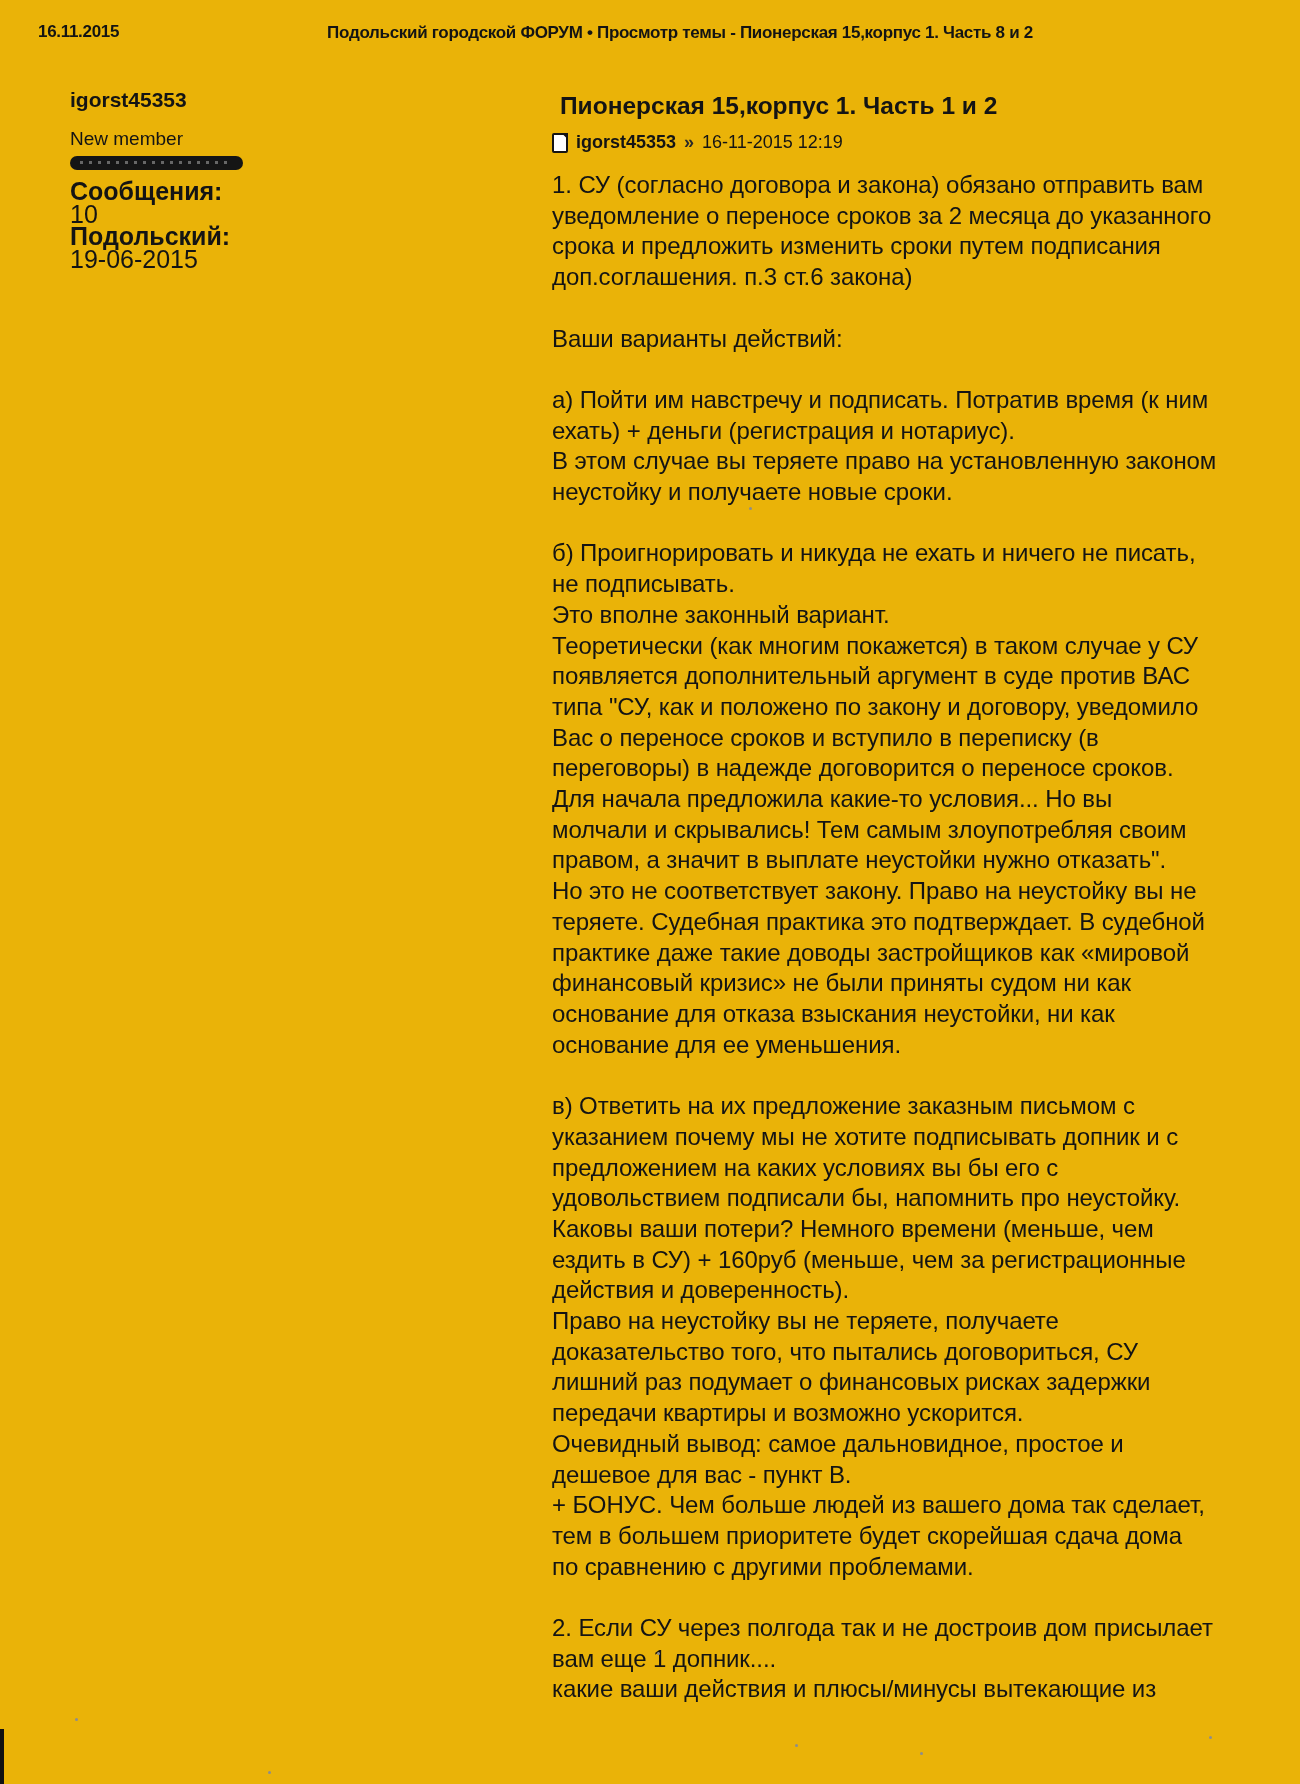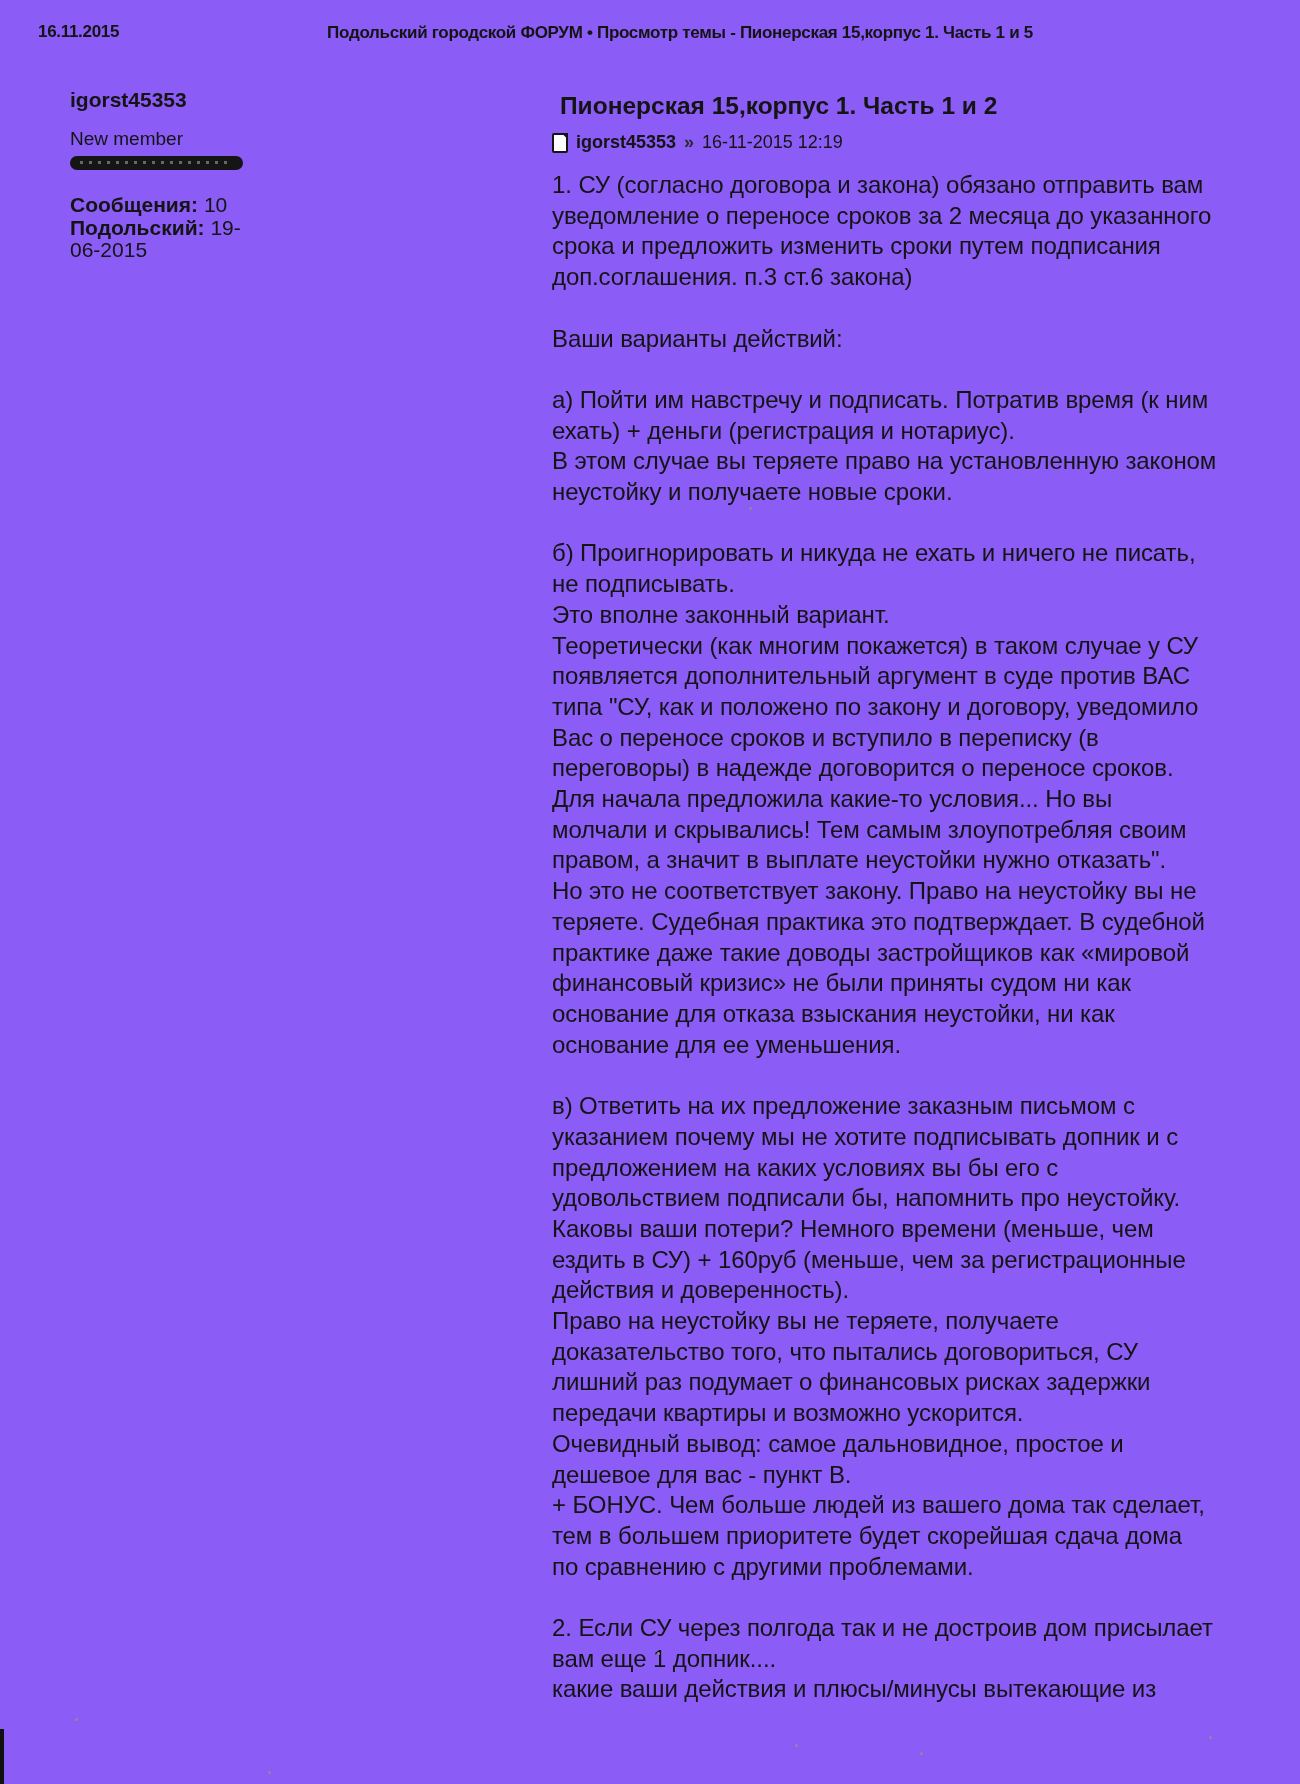--- a/index.html
+++ b/index.html
@@ -1,19 +1,19 @@
 <!DOCTYPE html>
 <html><head>
 <meta charset="utf-8">
 <style>
   html,body { margin:0; padding:0; background:#e8e8e8; }
   .page {
     position:relative;
     width:1300px; height:1784px;
-    background:#8b5cf6;
+    background:#eab308;
     color:#141414;
     font-family:"Liberation Sans","DejaVu Sans",sans-serif;
     overflow:hidden;
     margin:0 auto;
   }
 
   
   .print-date {
     position:absolute; left:38px; top:22px;
     font-size:17px; letter-spacing:-0.3px; font-weight:bold;
@@ -29,21 +29,21 @@
   .rank { font-size:19px; line-height:21px; margin-top:16px; }
   .rank-bar {
     margin-top:7px; width:173px; height:14px;
     background:#151515; border-radius:7px;
     position:relative; overflow:hidden;
   }
   .rank-bar::after {           
     content:""; position:absolute; left:10px; right:10px; top:5px; height:3px;
     background:repeating-linear-gradient(90deg,rgba(255,255,255,0.35) 0 3px,transparent 3px 9px);
   }
-  .stats { margin-top:24px; font-size:21px; line-height:22.5px; }
+  .stats { margin-top:10px; font-size:25px; line-height:22.5px; }
   .stat-label { font-weight:bold; }
 
   
   .post-title {
     position:absolute; left:552px; top:84px; margin:8px;
     font-size:24.5px; line-height:28px; font-weight:bold;
   }
   .byline {
     position:absolute; left:552px; top:132px;
     display:flex; align-items:center; gap:8px; font-size:18px;
@@ -71,21 +71,21 @@
   
   .edge-artifact { position:absolute; left:0; top:1729px; width:4px; height:55px; background:#111; }
   .speck { position:absolute; width:3px; height:3px; background:#8d8d8d; border-radius:50%; }
 </style>
 </head>
 <body>
 
 <div class="page">
 
   <div class="print-date">16.11.2015</div>
-  <div class="print-title">Подольский городской ФОРУМ • Просмотр темы - Пионерская 15,корпус 1. Часть 1 и 5</div>
+  <div class="print-title">Подольский городской ФОРУМ • Просмотр темы - Пионерская 15,корпус 1. Часть 8 и 2</div>
 
   <aside class="author-panel">
     <div class="username">igorst45353</div>
     <div class="rank">New member</div>
     <div class="rank-bar"></div>
     <div class="stats">
       <div class="stat"><span class="stat-label">Сообщения:</span> <span class="stat-value">10</span></div>
       <div class="stat"><span class="stat-label">Подольский:</span> <span class="stat-value">19-06-2015</span></div>
     </div>
   </aside>

